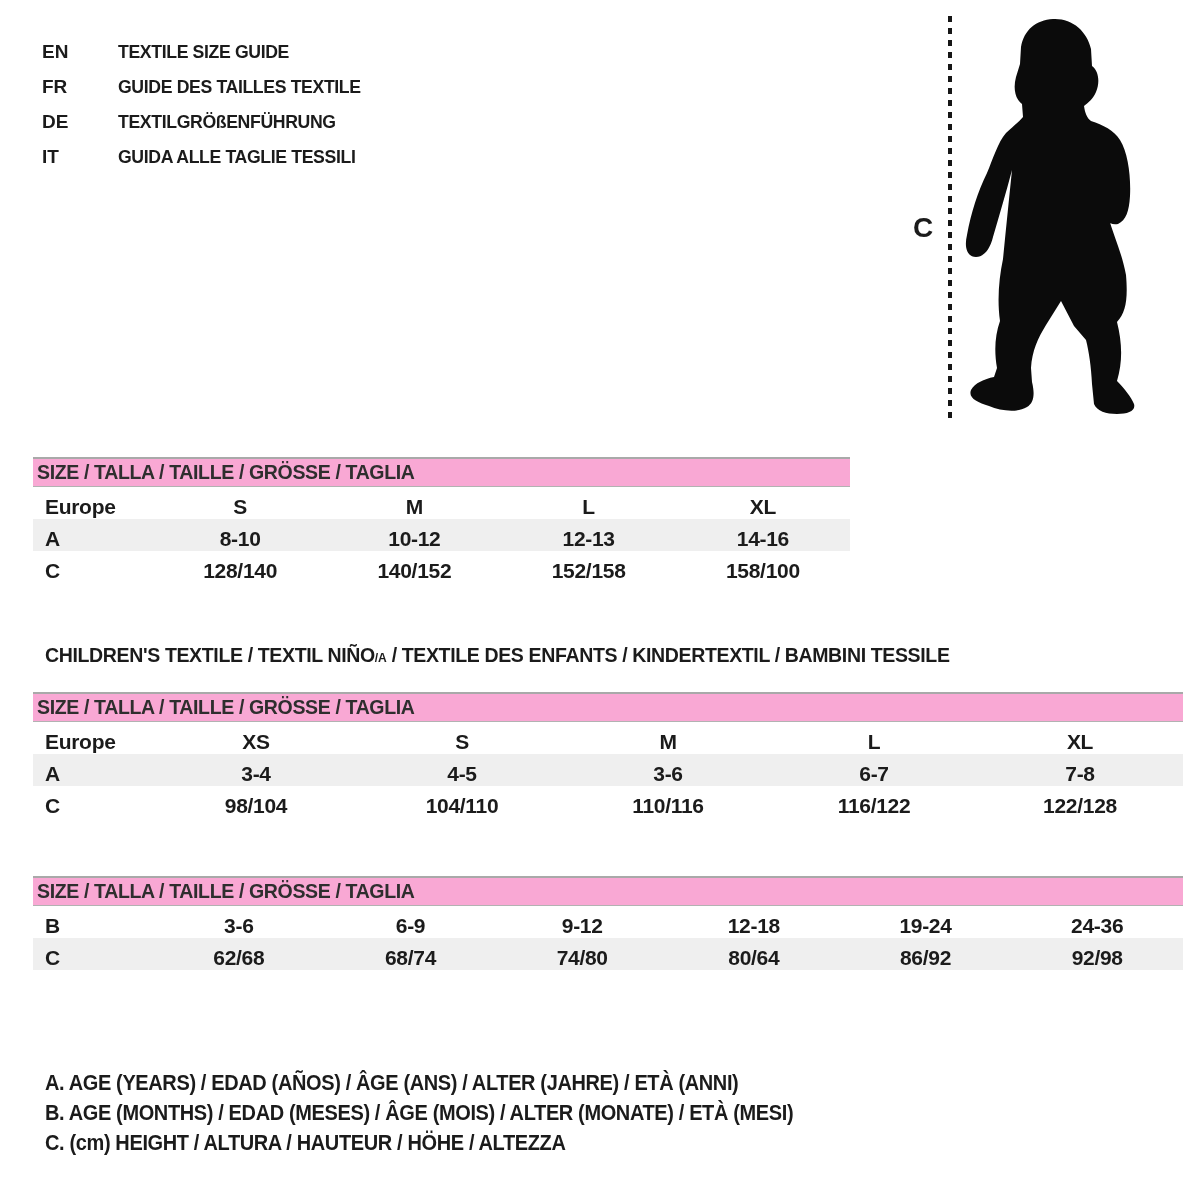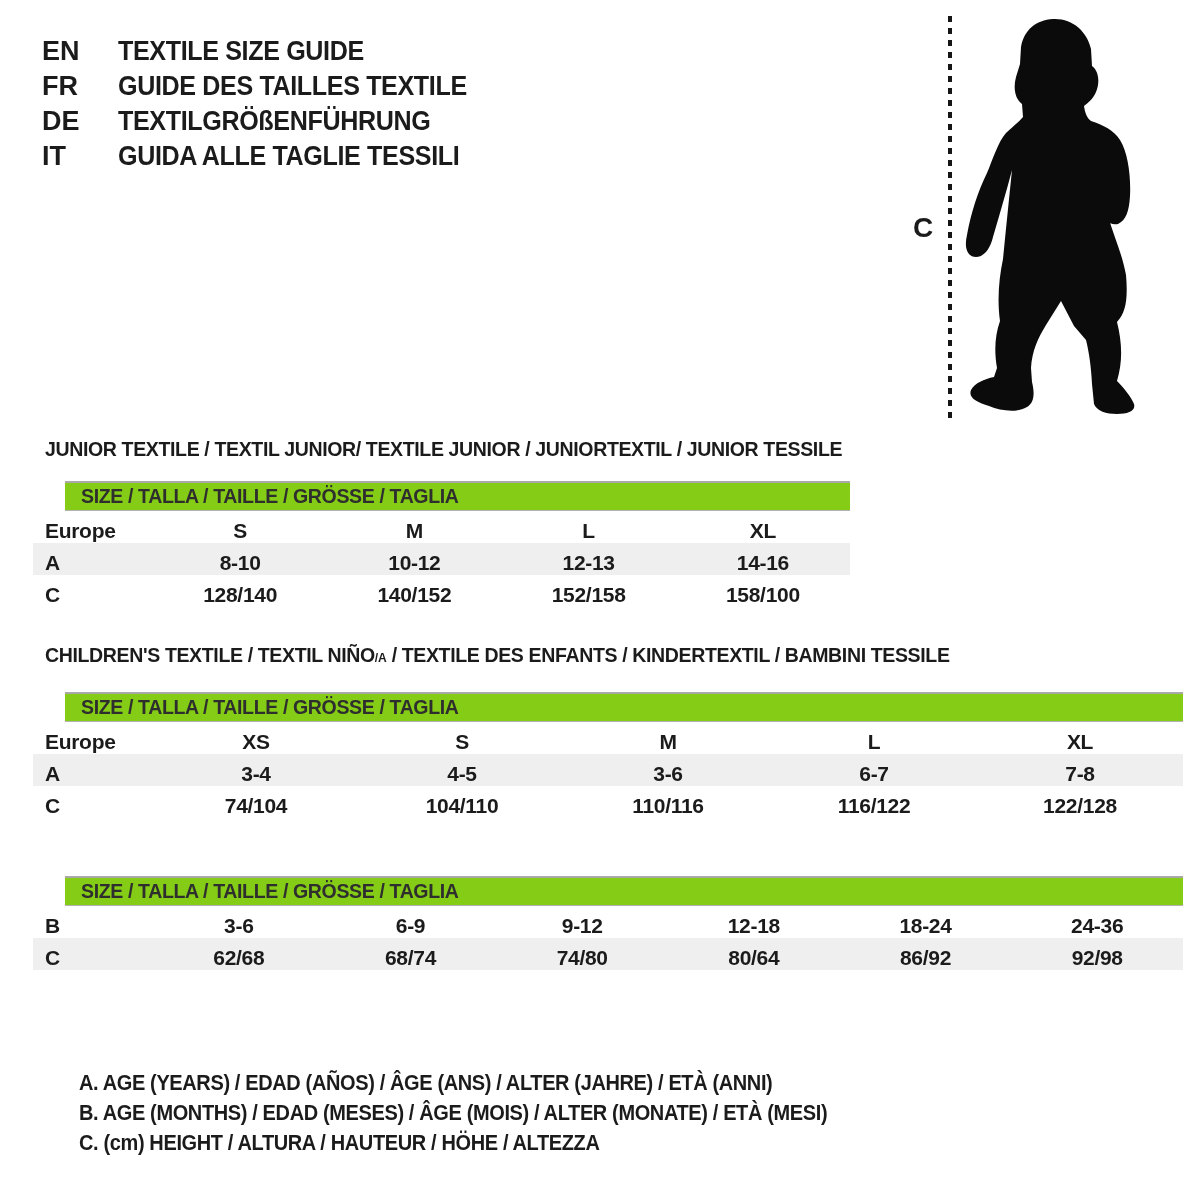--- a/index.html
+++ b/index.html
@@ -7,49 +7,49 @@
     width:1200px;height:1200px;position:relative;background:#ffffff;
     font-family:"Liberation Sans","DejaVu Sans",sans-serif;
     font-weight:bold;color:#1b1b1b;overflow:hidden;
     -webkit-font-smoothing:antialiased;
   }
   .condensed{display:inline-block;transform:scaleX(0.93);transform-origin:0 50%;
     white-space:nowrap;letter-spacing:-0.4px;}
 
   
   .lang-block{position:absolute;left:42px;top:34px;}
-  .lang-row{display:flex;height:35px;align-items:center;font-size:27px;}
+  .lang-row{display:flex;height:35px;align-items:center;font-size:19px;}
   .lang-code{width:76px;flex:0 0 76px;}
   .lang-label{}
 
   
   .height-line{position:absolute;left:948px;top:16px;width:4px;height:402px;
     background:repeating-linear-gradient(to bottom,#161616 0 6px,transparent 6px 12px);}
   .c-label{position:absolute;left:913px;top:212px;font-size:28px;}
   .silhouette{position:absolute;left:950px;top:8px;}
 
   
   .tbl{position:absolute;left:33px;}
   .tbl-junior{top:437px;width:817px;}
   .tbl-children{top:643px;width:1150px;}
   .tbl-babies{top:850px;width:1150px;}
   .sec-title{font-size:21px;line-height:24px;padding-left:12px;}
   .sec-title.two-line .t-line{display:block;line-height:31px;}
   .sub-small{font-size:13px;letter-spacing:-0.2px;}
-  .size-bar{background:#84cc16;border-top:2px solid #a9a9a9;border-bottom:1px solid #b2b2b2;
-    height:27px;line-height:26px;margin-top:20px;padding-left:16px;font-size:21px;color:#2e2e2e;margin-left:32px;}
+  .size-bar{background:#f9a8d4;border-top:2px solid #a9a9a9;border-bottom:1px solid #b2b2b2;
+    height:27px;line-height:26px;margin-top:20px;padding-left:4px;font-size:21px;color:#2e2e2e;}
   .tbl-children .size-bar{margin-top:22px;}
   .tbl-babies .size-bar{margin-top:26px;}
   .row{display:flex;height:32px;align-items:flex-end;font-size:21px;}
   .row.shaded{background:#efefef;}
   .row-label{flex:0 0 108px;padding-left:12px;letter-spacing:-0.3px;}
   .cell{flex:1;text-align:center;letter-spacing:-0.3px;}
 
   
-  .legend{position:absolute;left:45px;top:1068px;margin-left:34px;}
+  .legend{position:absolute;left:45px;top:1068px;}
   .legend-line{font-size:21.5px;line-height:30px;}
 </style>
 </head>
 <body>
 
 <div class="lang-block">
   <div class="lang-row">
     <span class="lang-code">EN</span>
     <span class="lang-label condensed">TEXTILE SIZE GUIDE</span>
   </div>
@@ -102,23 +102,20 @@
     C40,241 34,249 26,249
     C17,249 14,239 17,227
     C21,205 28,183 37,165
     C43,151 48,134 56,125
     C63,118 69,114 73,109 L72,96
     C65,91 63,80 66,69 L70,56 L71,39
     C74,22 86,12 103,11 Z"></path>
 </svg>
 
 <section class="tbl tbl-junior">
-  <div class="sec-title">
-    <span class="condensed">JUNIOR TEXTILE / TEXTIL JUNIOR/ TEXTILE JUNIOR / JUNIORTEXTIL / JUNIOR TESSILE</span>
-  </div>
   <div class="size-bar">
     <span class="condensed">SIZE / TALLA / TAILLE / GRÖSSE / TAGLIA</span>
   </div>
   <div class="row">
     <span class="row-label">Europe</span>
     <span class="cell">S</span>
     <span class="cell">M</span>
     <span class="cell">L</span>
     <span class="cell">XL</span>
   </div>
@@ -156,39 +153,39 @@
   <div class="row shaded">
     <span class="row-label">A</span>
     <span class="cell">3-4</span>
     <span class="cell">4-5</span>
     <span class="cell">3-6</span>
     <span class="cell">6-7</span>
     <span class="cell">7-8</span>
   </div>
   <div class="row">
     <span class="row-label">C</span>
-    <span class="cell">74/104</span>
+    <span class="cell">98/104</span>
     <span class="cell">104/110</span>
     <span class="cell">110/116</span>
     <span class="cell">116/122</span>
     <span class="cell">122/128</span>
   </div>
 </section>
 
 <section class="tbl tbl-babies">
   <div class="size-bar">
     <span class="condensed">SIZE / TALLA / TAILLE / GRÖSSE / TAGLIA</span>
   </div>
   <div class="row">
     <span class="row-label">B</span>
     <span class="cell">3-6</span>
     <span class="cell">6-9</span>
     <span class="cell">9-12</span>
     <span class="cell">12-18</span>
-    <span class="cell">18-24</span>
+    <span class="cell">19-24</span>
     <span class="cell">24-36</span>
   </div>
   <div class="row shaded">
     <span class="row-label">C</span>
     <span class="cell">62/68</span>
     <span class="cell">68/74</span>
     <span class="cell">74/80</span>
     <span class="cell">80/64</span>
     <span class="cell">86/92</span>
     <span class="cell">92/98</span>

